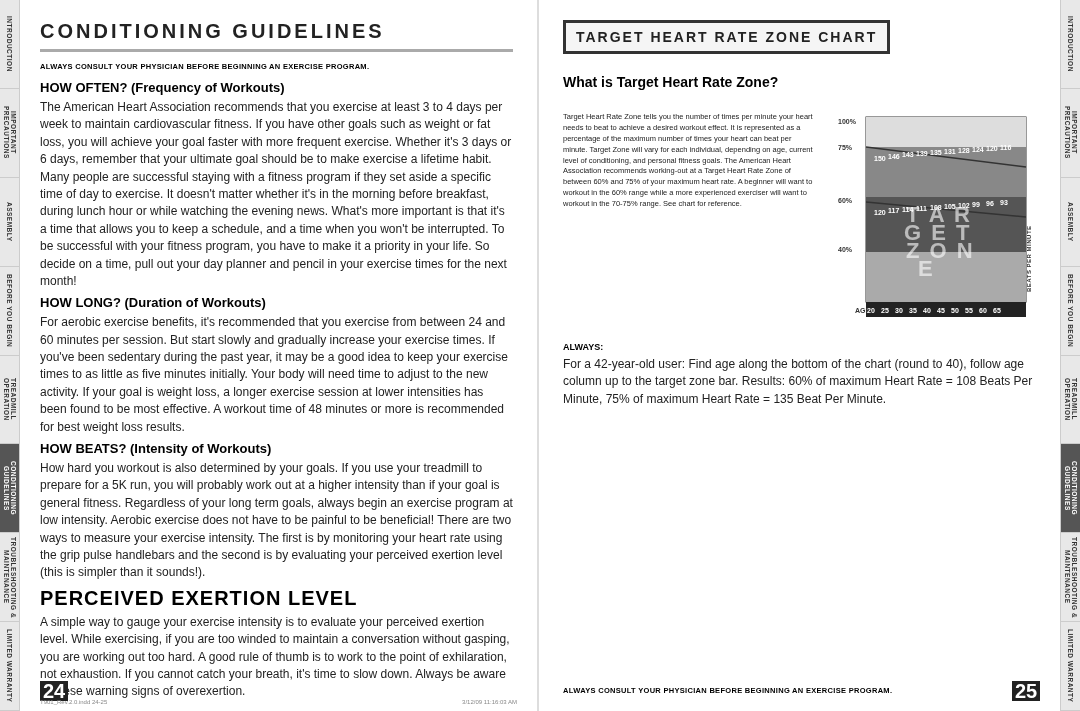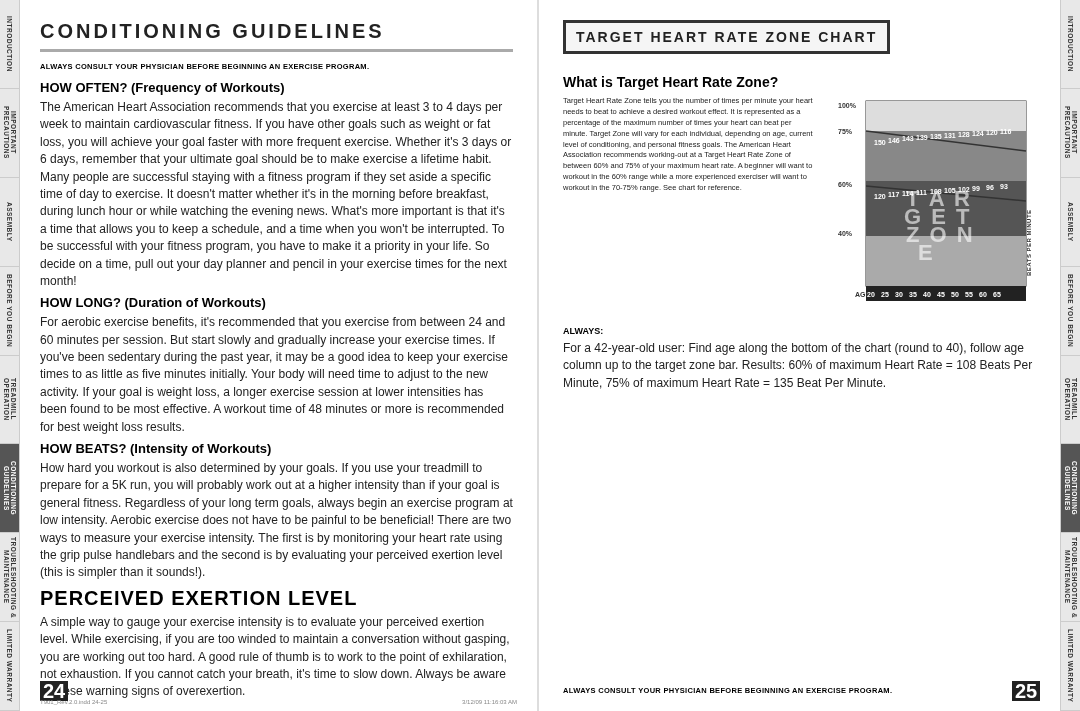--- a/index.html
+++ b/index.html
@@ -138,21 +138,21 @@
       border: 3px solid #333;
       padding: 6px 10px;
       margin-bottom: 10px;
       display: inline-block;
       background: #f5f5f5;
     }
 
     .chart-area {
       display: flex;
       gap: 20px;
-      margin-top: 0;
+      margin-top: 16px;
     }
 
     .chart-text {
       flex: 1;
       font-size: 7.5px;
       line-height: 1.45;
       color: #222;
     }
 
     .what-is-title {

